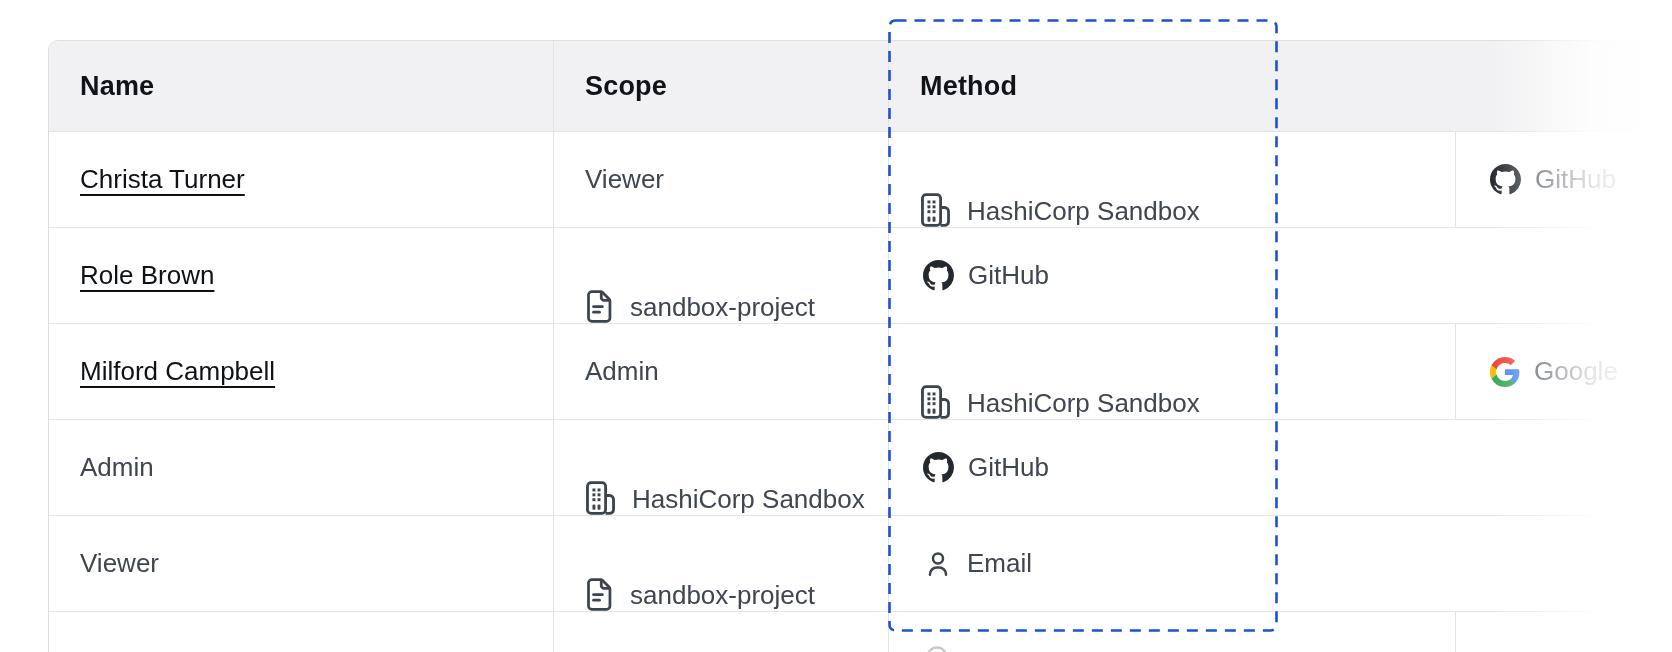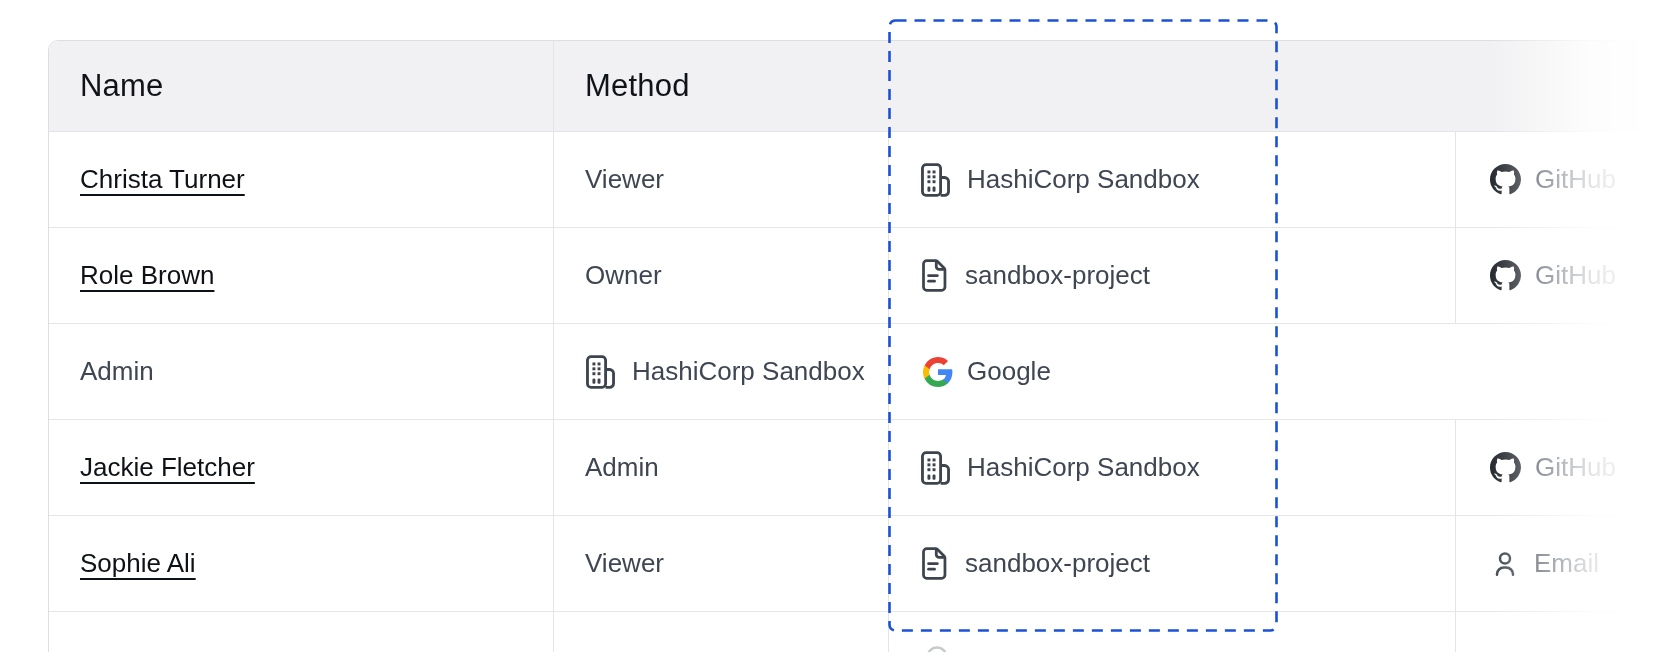--- a/index.html
+++ b/index.html
@@ -14,30 +14,30 @@
   .grid-row {
     display:grid;
     grid-template-columns:505px 335px 567px 310px;
   }
   .header-row {
     background:#f1f1f3; height:91px;
     border-bottom:1px solid #e3e4e6;
   }
   .header-cell {
     display:flex; align-items:center; padding-left:31px;
-    font-size:31px; font-weight:400; color:#101317; letter-spacing:.2px;
+    font-size:27px; font-weight:700; color:#101317; letter-spacing:.2px;
   }
   .body-row { height:96px; border-bottom:1px solid #e5e6e8; background:#fff; }
   .cell { display:flex; align-items:center; padding-left:31px; font-size:26px; color:#3f4652; }
   .vline { border-right:1px solid #e3e4e6; }
   .name-link {
     color:#0e1116; font-weight:500; text-decoration:underline;
     text-decoration-thickness:2px; text-underline-offset:6px; cursor:pointer;
   }
-  .icon-cell { gap:16px; }
+  .icon-cell { gap:16px;align-items:flex-end; }
   .method-cell { gap:14px; padding-left:34px; }
   .icon-cell svg, .method-cell svg { flex:0 0 auto; display:block; }
 
   .partial-row { height:96px; background:#fff; position:relative; }
 
   .scope-highlight {
     position:absolute; left:888px; top:19px; width:390px; height:613px;
     pointer-events:none; z-index:4;
   }
   .right-fade {
@@ -46,20 +46,21 @@
     pointer-events:none;
   }
   .peek-icon { position:absolute; left:925px; top:645px; z-index:2; }
 </style>
 </head>
 <body>
 
 <div class="table-wrap">
   <div class="grid-row header-row">
     <div class="header-cell vline">Name</div>
+    <div class="header-cell vline">Scope</div>
     <div class="header-cell">Method</div>
   </div>
 
   <div id="rows-container">
   <div class="grid-row body-row">
     <div class="cell vline">
       <span class="name-link">Christa Turner</span>
     </div>
     <div class="cell vline">
       <span>Viewer</span>
@@ -90,23 +91,20 @@
             </svg>
           </span>
       <span>GitHub</span>
     </div>
   </div>
 
   <div class="grid-row body-row">
     <div class="cell vline">
       <span class="name-link">Role Brown</span>
     </div>
-    <div class="cell vline">
-      <span>Owner</span>
-    </div>
     <div class="cell vline icon-cell">
       <span>
             <svg width="29" height="33" viewBox="0 0 26 30">
               <path d="M6 1.5h8.1c.55 0 1.07.22 1.45.6l6.35 6.35c.38.38.6.9.6 1.45V25.5a3 3 0 0 1-3 3H6a3 3 0 0 1-3-3V4.5a3 3 0 0 1 3-3z" fill="none" stroke="#3d444d" stroke-width="2.5"></path>
               <path d="M14.6 2v4.9a2.6 2.6 0 0 0 2.6 2.6h5" fill="none" stroke="#3d444d" stroke-width="2.5"></path>
               <path d="M7.6 15.2h8" stroke="#3d444d" stroke-width="2.5" stroke-linecap="round"></path>
               <path d="M7.6 20.2h5.4" stroke="#3d444d" stroke-width="2.5" stroke-linecap="round"></path>
             </svg>
           </span>
       <span>sandbox-project</span>
@@ -115,20 +113,23 @@
       <span>
             <svg width="31" height="31" viewBox="0 0 16 16">
               <path fill="#24292f" d="M8 0C3.58 0 0 3.58 0 8c0 3.54 2.29 6.53 5.47 7.59.4.07.55-.17.55-.38 0-.19-.01-.82-.01-1.49-2.01.37-2.53-.49-2.69-.94-.09-.23-.48-.94-.82-1.13-.28-.15-.68-.52-.01-.53.63-.01 1.08.58 1.23.82.72 1.21 1.87.87 2.33.66.07-.52.28-.87.51-1.07-1.78-.2-3.64-.89-3.64-3.95 0-.87.31-1.59.82-2.15-.08-.2-.36-1.02.08-2.12 0 0 .67-.21 2.2.82.64-.18 1.32-.27 2-.27s1.36.09 2 .27c1.53-1.04 2.2-.82 2.2-.82.44 1.1.16 1.92.08 2.12.51.56.82 1.27.82 2.15 0 3.07-1.87 3.75-3.65 3.95.29.25.54.73.54 1.48 0 1.07-.01 1.93-.01 2.2 0 .21.15.46.55.38A8.01 8.01 0 0 0 16 8c0-4.42-3.58-8-8-8z"></path>
             </svg>
           </span>
       <span>GitHub</span>
     </div>
   </div>
 
   <div class="grid-row body-row">
+    <div class="cell vline">
+      <span class="name-link">Milford Campbell</span>
+    </div>
     <div class="cell vline">
       <span>Admin</span>
     </div>
     <div class="cell vline icon-cell">
       <span>
             <svg width="31" height="34" viewBox="0 0 26 30">
               <rect x="1.5" y="1.5" width="16" height="27" rx="3.2" fill="none" stroke="#3d444d" stroke-width="2.5"></rect>
               <path d="M17.5 12.8h3.6a3.4 3.4 0 0 1 3.4 3.4v8.9a3.4 3.4 0 0 1-3.4 3.4h-3.6" fill="none" stroke="#3d444d" stroke-width="2.5"></path>
               <g fill="#3d444d">
                 <rect x="5.9" y="6.6" width="2.6" height="2.6"></rect>
@@ -152,23 +153,20 @@
               <path fill="#FBBC05" d="M3.97 10.72A5.41 5.41 0 0 1 3.68 9c0-.6.1-1.18.28-1.72V4.95H.96A9 9 0 0 0 0 9c0 1.45.35 2.82.96 4.05l3.01-2.33z"></path>
               <path fill="#EA4335" d="M9 3.58c1.32 0 2.5.45 3.44 1.35l2.58-2.59A9 9 0 0 0 .96 4.95l3.01 2.33C4.68 5.16 6.66 3.58 9 3.58z"></path>
             </svg>
           </span>
       <span>Google</span>
     </div>
   </div>
 
   <div class="grid-row body-row">
     <div class="cell vline">
-      <span class="name-link">Jackie Fletcher</span>
-    </div>
-    <div class="cell vline">
       <span>Admin</span>
     </div>
     <div class="cell vline icon-cell">
       <span>
             <svg width="31" height="34" viewBox="0 0 26 30">
               <rect x="1.5" y="1.5" width="16" height="27" rx="3.2" fill="none" stroke="#3d444d" stroke-width="2.5"></rect>
               <path d="M17.5 12.8h3.6a3.4 3.4 0 0 1 3.4 3.4v8.9a3.4 3.4 0 0 1-3.4 3.4h-3.6" fill="none" stroke="#3d444d" stroke-width="2.5"></path>
               <g fill="#3d444d">
                 <rect x="5.9" y="6.6" width="2.6" height="2.6"></rect>
                 <rect x="10.4" y="6.6" width="2.6" height="2.6"></rect>
@@ -188,23 +186,20 @@
             <svg width="31" height="31" viewBox="0 0 16 16">
               <path fill="#24292f" d="M8 0C3.58 0 0 3.58 0 8c0 3.54 2.29 6.53 5.47 7.59.4.07.55-.17.55-.38 0-.19-.01-.82-.01-1.49-2.01.37-2.53-.49-2.69-.94-.09-.23-.48-.94-.82-1.13-.28-.15-.68-.52-.01-.53.63-.01 1.08.58 1.23.82.72 1.21 1.87.87 2.33.66.07-.52.28-.87.51-1.07-1.78-.2-3.64-.89-3.64-3.95 0-.87.31-1.59.82-2.15-.08-.2-.36-1.02.08-2.12 0 0 .67-.21 2.2.82.64-.18 1.32-.27 2-.27s1.36.09 2 .27c1.53-1.04 2.2-.82 2.2-.82.44 1.1.16 1.92.08 2.12.51.56.82 1.27.82 2.15 0 3.07-1.87 3.75-3.65 3.95.29.25.54.73.54 1.48 0 1.07-.01 1.93-.01 2.2 0 .21.15.46.55.38A8.01 8.01 0 0 0 16 8c0-4.42-3.58-8-8-8z"></path>
             </svg>
           </span>
       <span>GitHub</span>
     </div>
   </div>
 
   <div class="grid-row body-row">
     <div class="cell vline">
-      <span class="name-link">Sophie Ali</span>
-    </div>
-    <div class="cell vline">
       <span>Viewer</span>
     </div>
     <div class="cell vline icon-cell">
       <span>
             <svg width="29" height="33" viewBox="0 0 26 30">
               <path d="M6 1.5h8.1c.55 0 1.07.22 1.45.6l6.35 6.35c.38.38.6.9.6 1.45V25.5a3 3 0 0 1-3 3H6a3 3 0 0 1-3-3V4.5a3 3 0 0 1 3-3z" fill="none" stroke="#3d444d" stroke-width="2.5"></path>
               <path d="M14.6 2v4.9a2.6 2.6 0 0 0 2.6 2.6h5" fill="none" stroke="#3d444d" stroke-width="2.5"></path>
               <path d="M7.6 15.2h8" stroke="#3d444d" stroke-width="2.5" stroke-linecap="round"></path>
               <path d="M7.6 20.2h5.4" stroke="#3d444d" stroke-width="2.5" stroke-linecap="round"></path>
             </svg>

